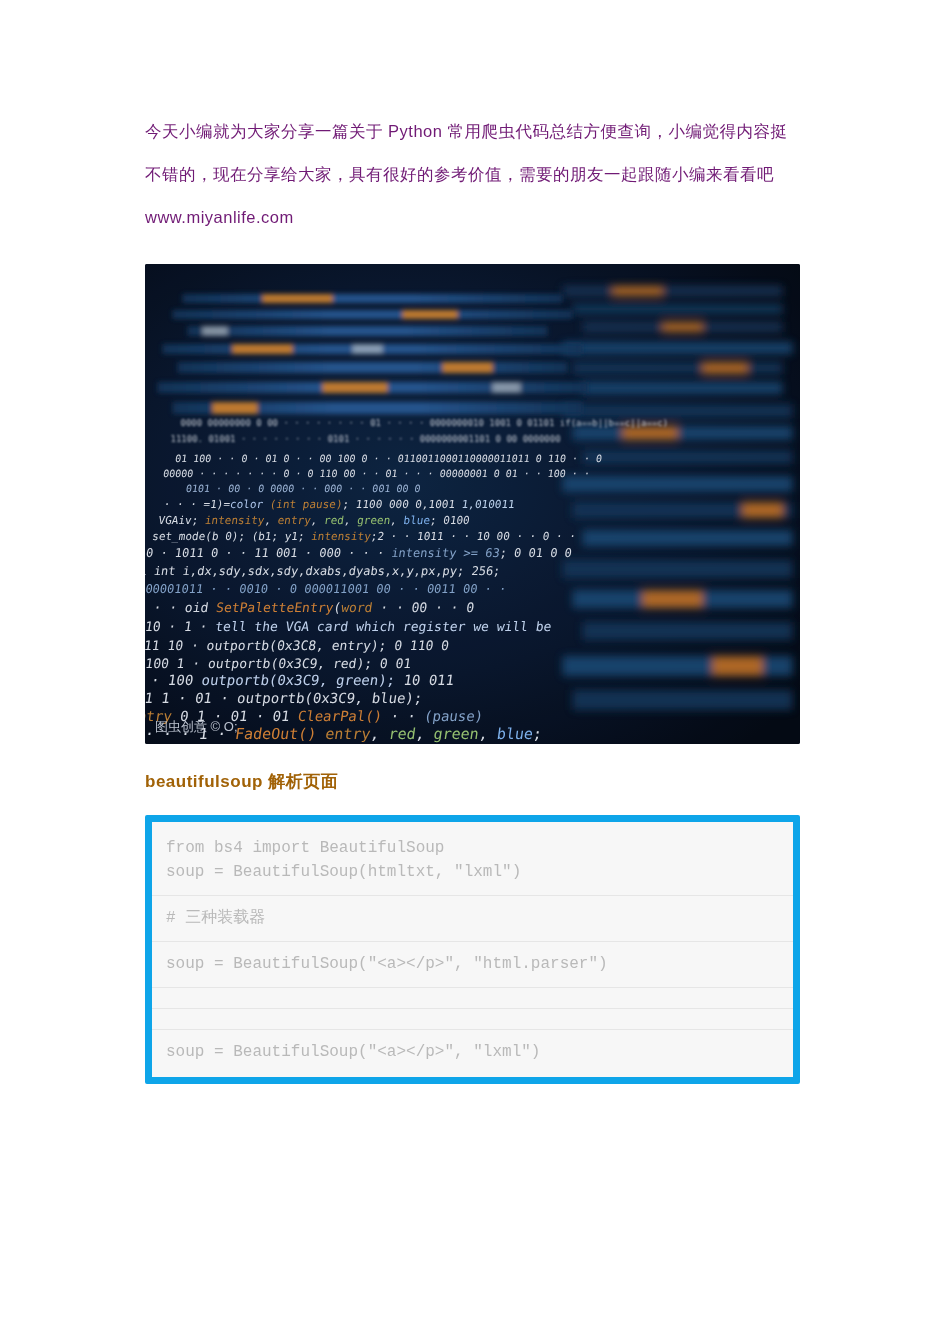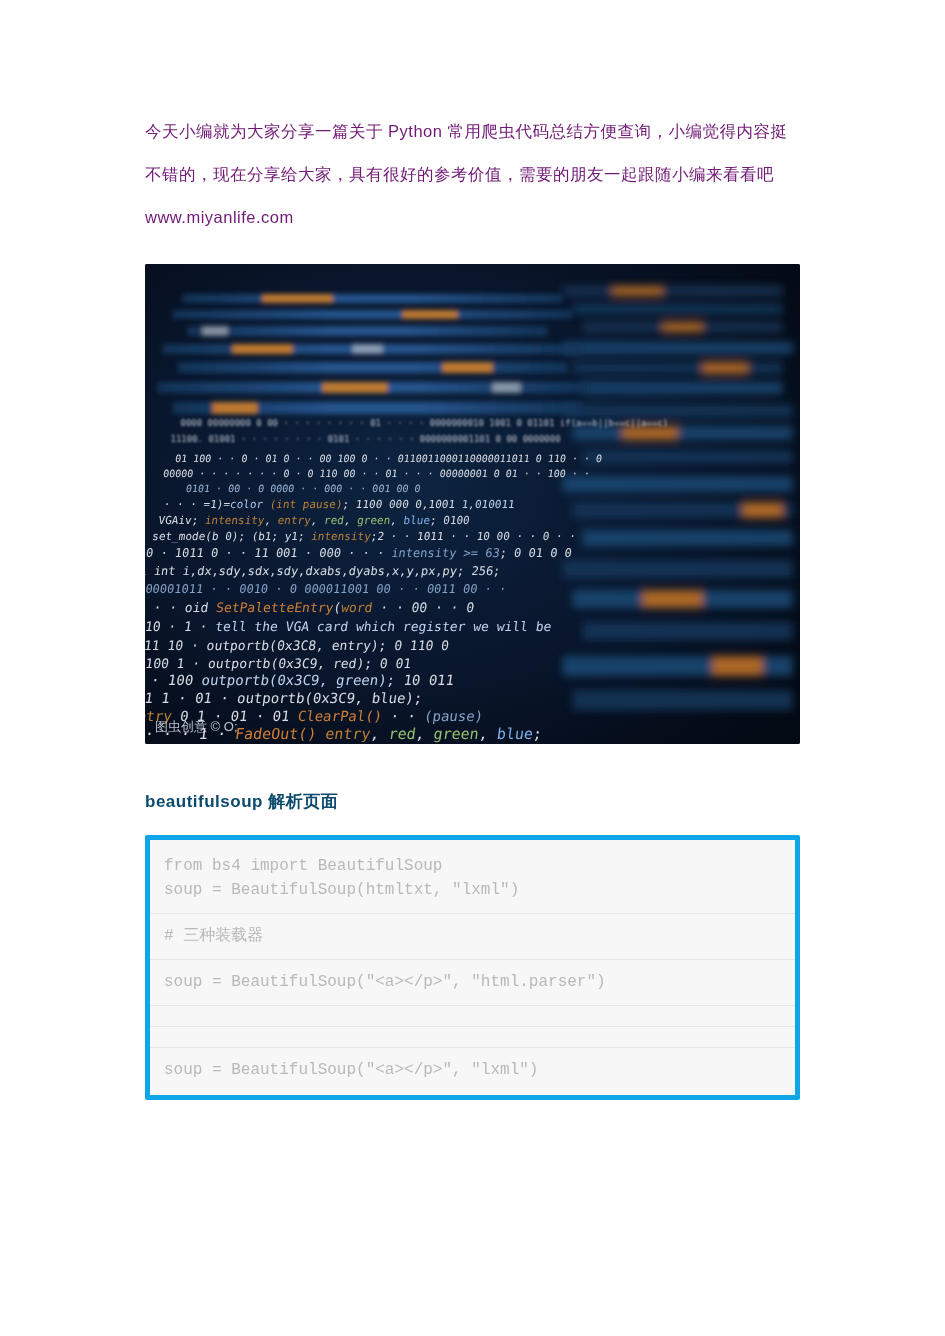--- a/index.html
+++ b/index.html
@@ -8,23 +8,23 @@
   .intro { font-size: 16.5px; line-height: 2.6; color: #701a75; letter-spacing: 0.5px; }
   .hero {
     position: relative; width: 100%; height: 480px; margin-top: 25px;
     background: #0a1627; overflow: hidden; border-radius: 2px;
   }
   .hero svg { width: 100%; height: 100%; display: block; }
   .watermark {
     position: absolute; left: 10px; bottom: 8px; font-size: 13px;
     color: #cfd6e2; opacity: .9; font-family: Arial, sans-serif;
   }
-  .section-title { font-size: 17px; font-weight: 700; color: #0c4a6e; margin: 46px 0 22px 0; letter-spacing: .5px; }
+  .section-title { font-size: 17px; font-weight: 700; color: #a16207; margin: 26px 0 22px 0; letter-spacing: .5px; }
   .codebox {
-    background: #f7f7f7; border: 5px solid #0ea5e9; border-radius: 2px;
+    background: #f7f7f7; border: 7px solid #0ea5e9; border-radius: 2px;
     padding: 14px 14px 12px 14px; font-family: Consolas, "Courier New", monospace;
     font-size: 16px; color: #b9b9b9;
   }
   .codebox .line { white-space: pre; line-height: 1.55; }
   .codebox .gap { height: 10px; }
   .codebox .sep { border-top: 1px solid #e6e6e6; margin: 0 -14px; }
 </style>
 </head>
 <body>
 

